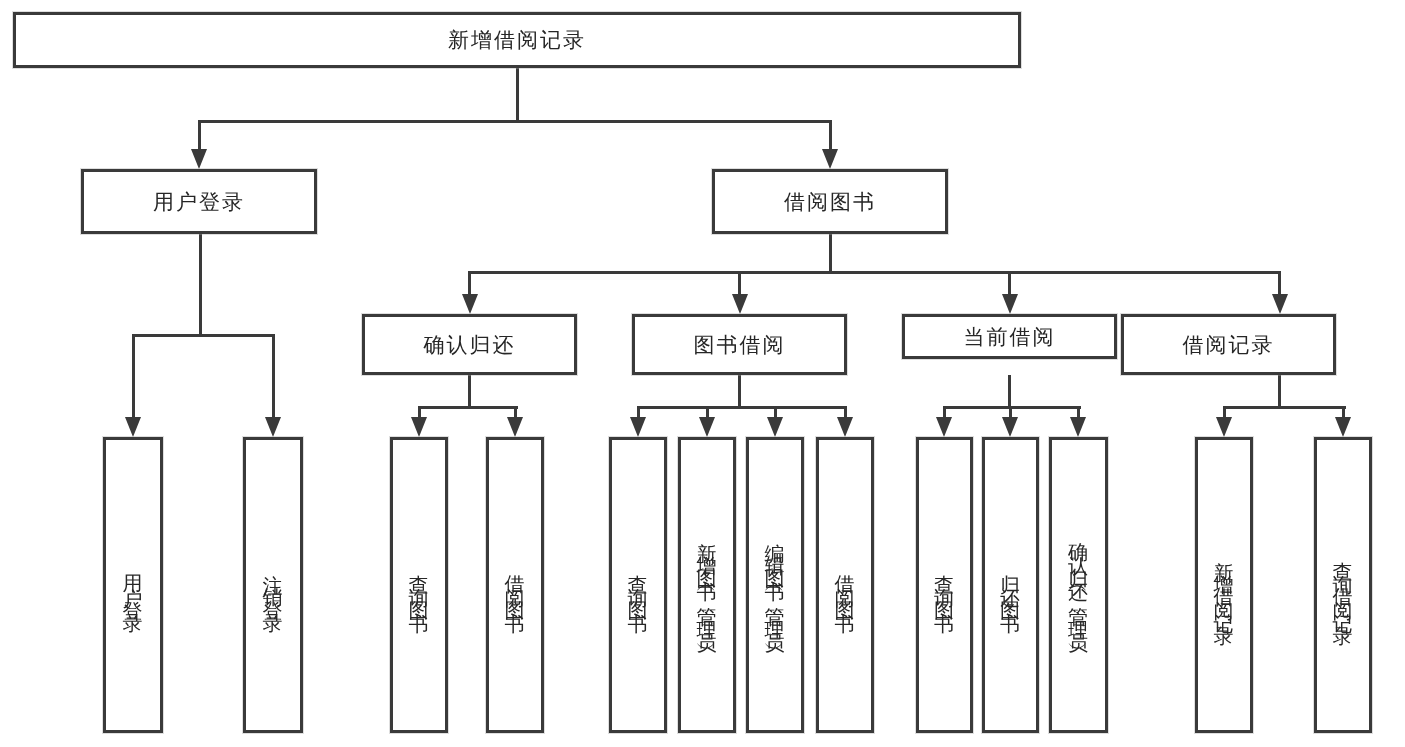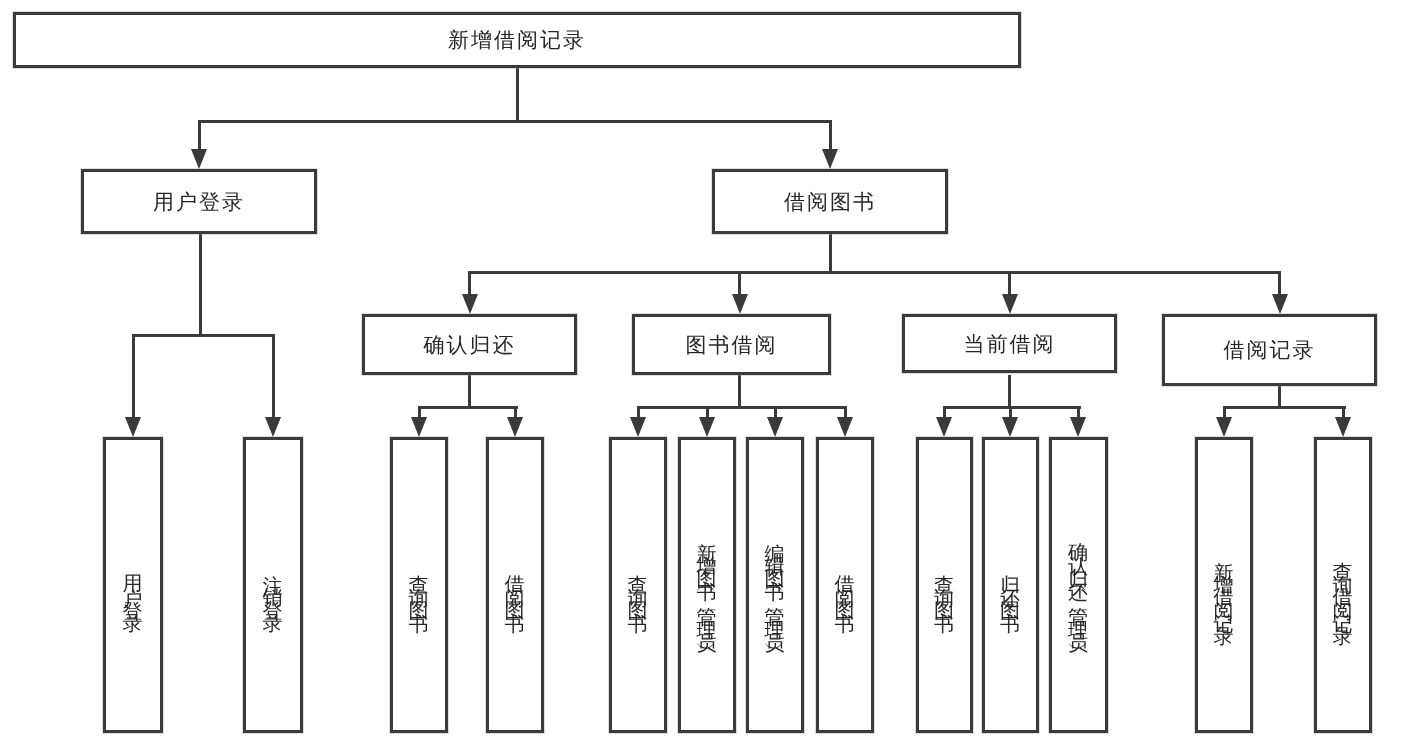--- a/index.html
+++ b/index.html
@@ -70,27 +70,27 @@
   <div class="cline" style="left:738px;top:271px;width:3px;height:26px"></div>
   <div class="arrow" style="left:732px;top:294px"></div>
   <div class="cline" style="left:1008px;top:271px;width:3px;height:26px"></div>
   <div class="arrow" style="left:1002px;top:294px"></div>
   <div class="cline" style="left:1278px;top:271px;width:3px;height:26px"></div>
   <div class="arrow" style="left:1272px;top:294px"></div>
 
   <div class="box hbox" style="left:362px;top:314px;width:215px;height:61px">
     <span class="lbl">确认归还</span>
   </div>
-  <div class="box hbox" style="left:632px;top:314px;width:199px;height:61px">
+  <div class="box hbox" style="left:632px;top:314px;width:215px;height:61px">
     <span class="lbl">图书借阅</span>
   </div>
-  <div class="box hbox" style="left:902px;top:314px;width:215px;height:59px">
+  <div class="box hbox" style="left:902px;top:314px;width:215px;height:45px">
     <span class="lbl">当前借阅</span>
   </div>
-  <div class="box hbox" style="left:1162px;top:314px;width:215px;height:72px">
+  <div class="box hbox" style="left:1121px;top:314px;width:215px;height:61px">
     <span class="lbl">借阅记录</span>
   </div>
 
   <div class="cline" style="left:468px;top:375px;width:3px;height:33px"></div>
   <div class="cline" style="left:418px;top:406px;width:100px;height:3px"></div>
   <div class="cline" style="left:418px;top:406px;width:3px;height:14px"></div>
   <div class="arrow" style="left:411px;top:417px"></div>
   <div class="cline" style="left:514px;top:406px;width:3px;height:14px"></div>
   <div class="arrow" style="left:507px;top:417px"></div>
 

